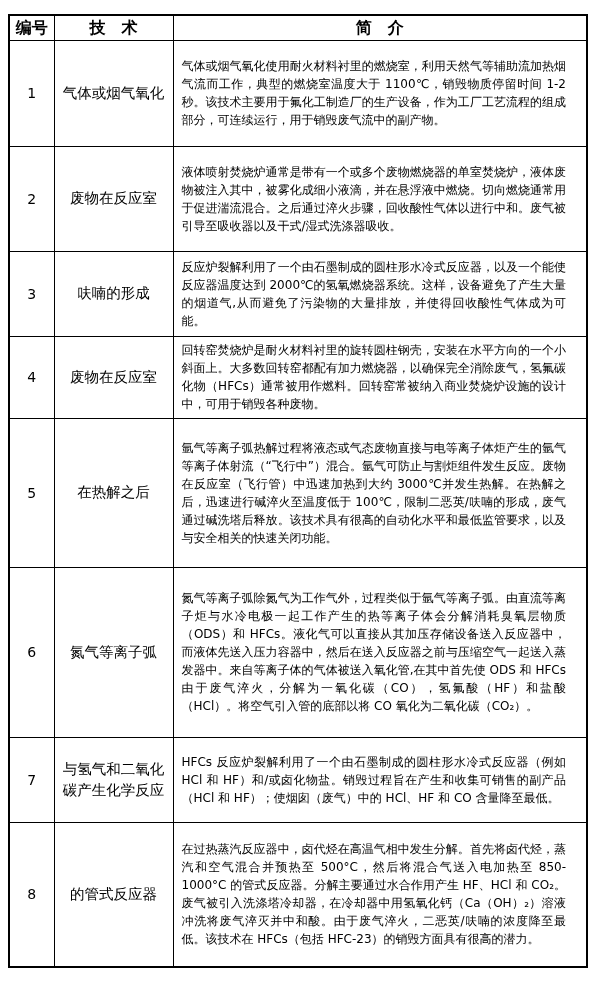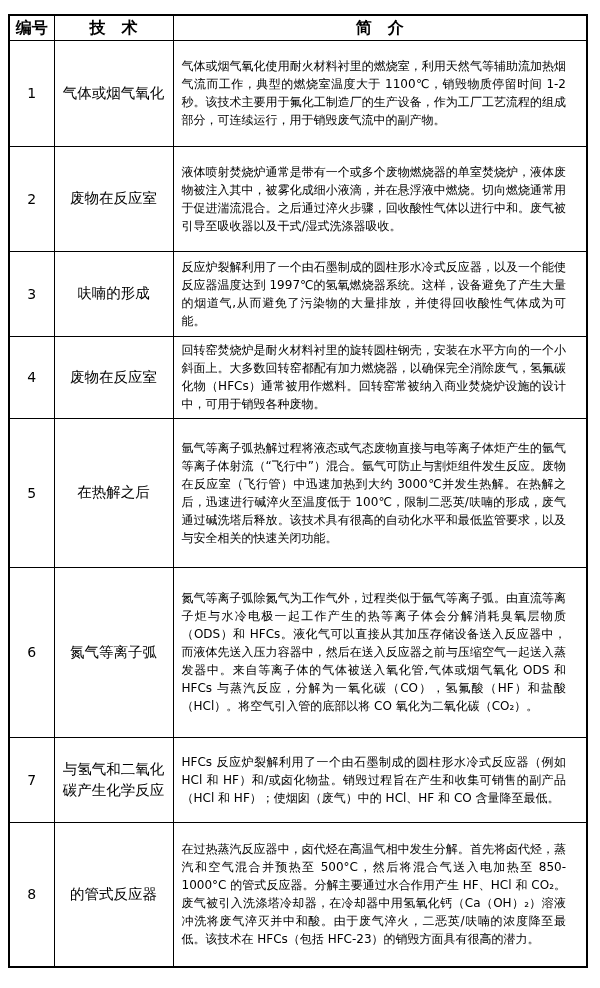--- a/index.html
+++ b/index.html
@@ -100,39 +100,39 @@
 
       <tr class="r1">
         <td class="c-id">2</td>
         <td class="c-tech">废物在反应室</td>
         <td class="c-desc">液体喷射焚烧炉通常是带有一个或多个废物燃烧器的单室焚烧炉，液体废物被注入其中，被雾化成细小液滴，并在悬浮液中燃烧。切向燃烧通常用于促进湍流混合。之后通过淬火步骤，回收酸性气体以进行中和。废气被引导至吸收器以及干式/湿式洗涤器吸收。</td>
       </tr>
 
       <tr class="r2">
         <td class="c-id">3</td>
         <td class="c-tech">呋喃的形成</td>
-        <td class="c-desc">反应炉裂解利用了一个由石墨制成的圆柱形水冷式反应器，以及一个能使反应器温度达到 1997℃的氢氧燃烧器系统。这样，设备避免了产生大量的烟道气,从而避免了污染物的大量排放，并使得回收酸性气体成为可能。</td>
+        <td class="c-desc">反应炉裂解利用了一个由石墨制成的圆柱形水冷式反应器，以及一个能使反应器温度达到 2000℃的氢氧燃烧器系统。这样，设备避免了产生大量的烟道气,从而避免了污染物的大量排放，并使得回收酸性气体成为可能。</td>
       </tr>
 
       <tr class="r3">
         <td class="c-id">4</td>
         <td class="c-tech">废物在反应室</td>
         <td class="c-desc">回转窑焚烧炉是耐火材料衬里的旋转圆柱钢壳，安装在水平方向的一个小斜面上。大多数回转窑都配有加力燃烧器，以确保完全消除废气，氢氟碳化物（HFCs）通常被用作燃料。回转窑常被纳入商业焚烧炉设施的设计中，可用于销毁各种废物。</td>
       </tr>
 
       <tr class="r4">
         <td class="c-id">5</td>
         <td class="c-tech">在热解之后</td>
         <td class="c-desc">氩气等离子弧热解过程将液态或气态废物直接与电等离子体炬产生的氩气等离子体射流（“飞行中”）混合。氩气可防止与割炬组件发生反应。废物在反应室（飞行管）中迅速加热到大约 3000℃并发生热解。在热解之后，迅速进行碱淬火至温度低于 100℃，限制二恶英/呋喃的形成，废气通过碱洗塔后释放。该技术具有很高的自动化水平和最低监管要求，以及与安全相关的快速关闭功能。</td>
       </tr>
 
       <tr class="r5">
         <td class="c-id">6</td>
         <td class="c-tech">氮气等离子弧</td>
-        <td class="c-desc">氮气等离子弧除氮气为工作气外，过程类似于氩气等离子弧。由直流等离子炬与水冷电极一起工作产生的热等离子体会分解消耗臭氧层物质（ODS）和 HFCs。液化气可以直接从其加压存储设备送入反应器中，而液体先送入压力容器中，然后在送入反应器之前与压缩空气一起送入蒸发器中。来自等离子体的气体被送入氧化管,气体或烟气氧化 ODS 和 HFCs 与蒸汽反应，分解为一氧化碳（CO），氢氟酸（HF）和盐酸（HCl）。将空气引入管的底部以将 CO 氧化为二氧化碳（CO₂）。</td>
+        <td class="c-desc">氮气等离子弧除氮气为工作气外，过程类似于氩气等离子弧。由直流等离子炬与水冷电极一起工作产生的热等离子体会分解消耗臭氧层物质（ODS）和 HFCs。液化气可以直接从其加压存储设备送入反应器中，而液体先送入压力容器中，然后在送入反应器之前与压缩空气一起送入蒸发器中。来自等离子体的气体被送入氧化管,在其中首先使 ODS 和 HFCs 由于废气淬火，分解为一氧化碳（CO），氢氟酸（HF）和盐酸（HCl）。将空气引入管的底部以将 CO 氧化为二氧化碳（CO₂）。</td>
       </tr>
 
       <tr class="r6">
         <td class="c-id">7</td>
         <td class="c-tech">与氢气和二氧化碳产生化学反应</td>
         <td class="c-desc">HFCs 反应炉裂解利用了一个由石墨制成的圆柱形水冷式反应器（例如 HCl 和 HF）和/或卤化物盐。销毁过程旨在产生和收集可销售的副产品（HCl 和 HF）；使烟囱（废气）中的 HCl、HF 和 CO 含量降至最低。</td>
       </tr>
 
       <tr class="r7">
         <td class="c-id">8</td>

